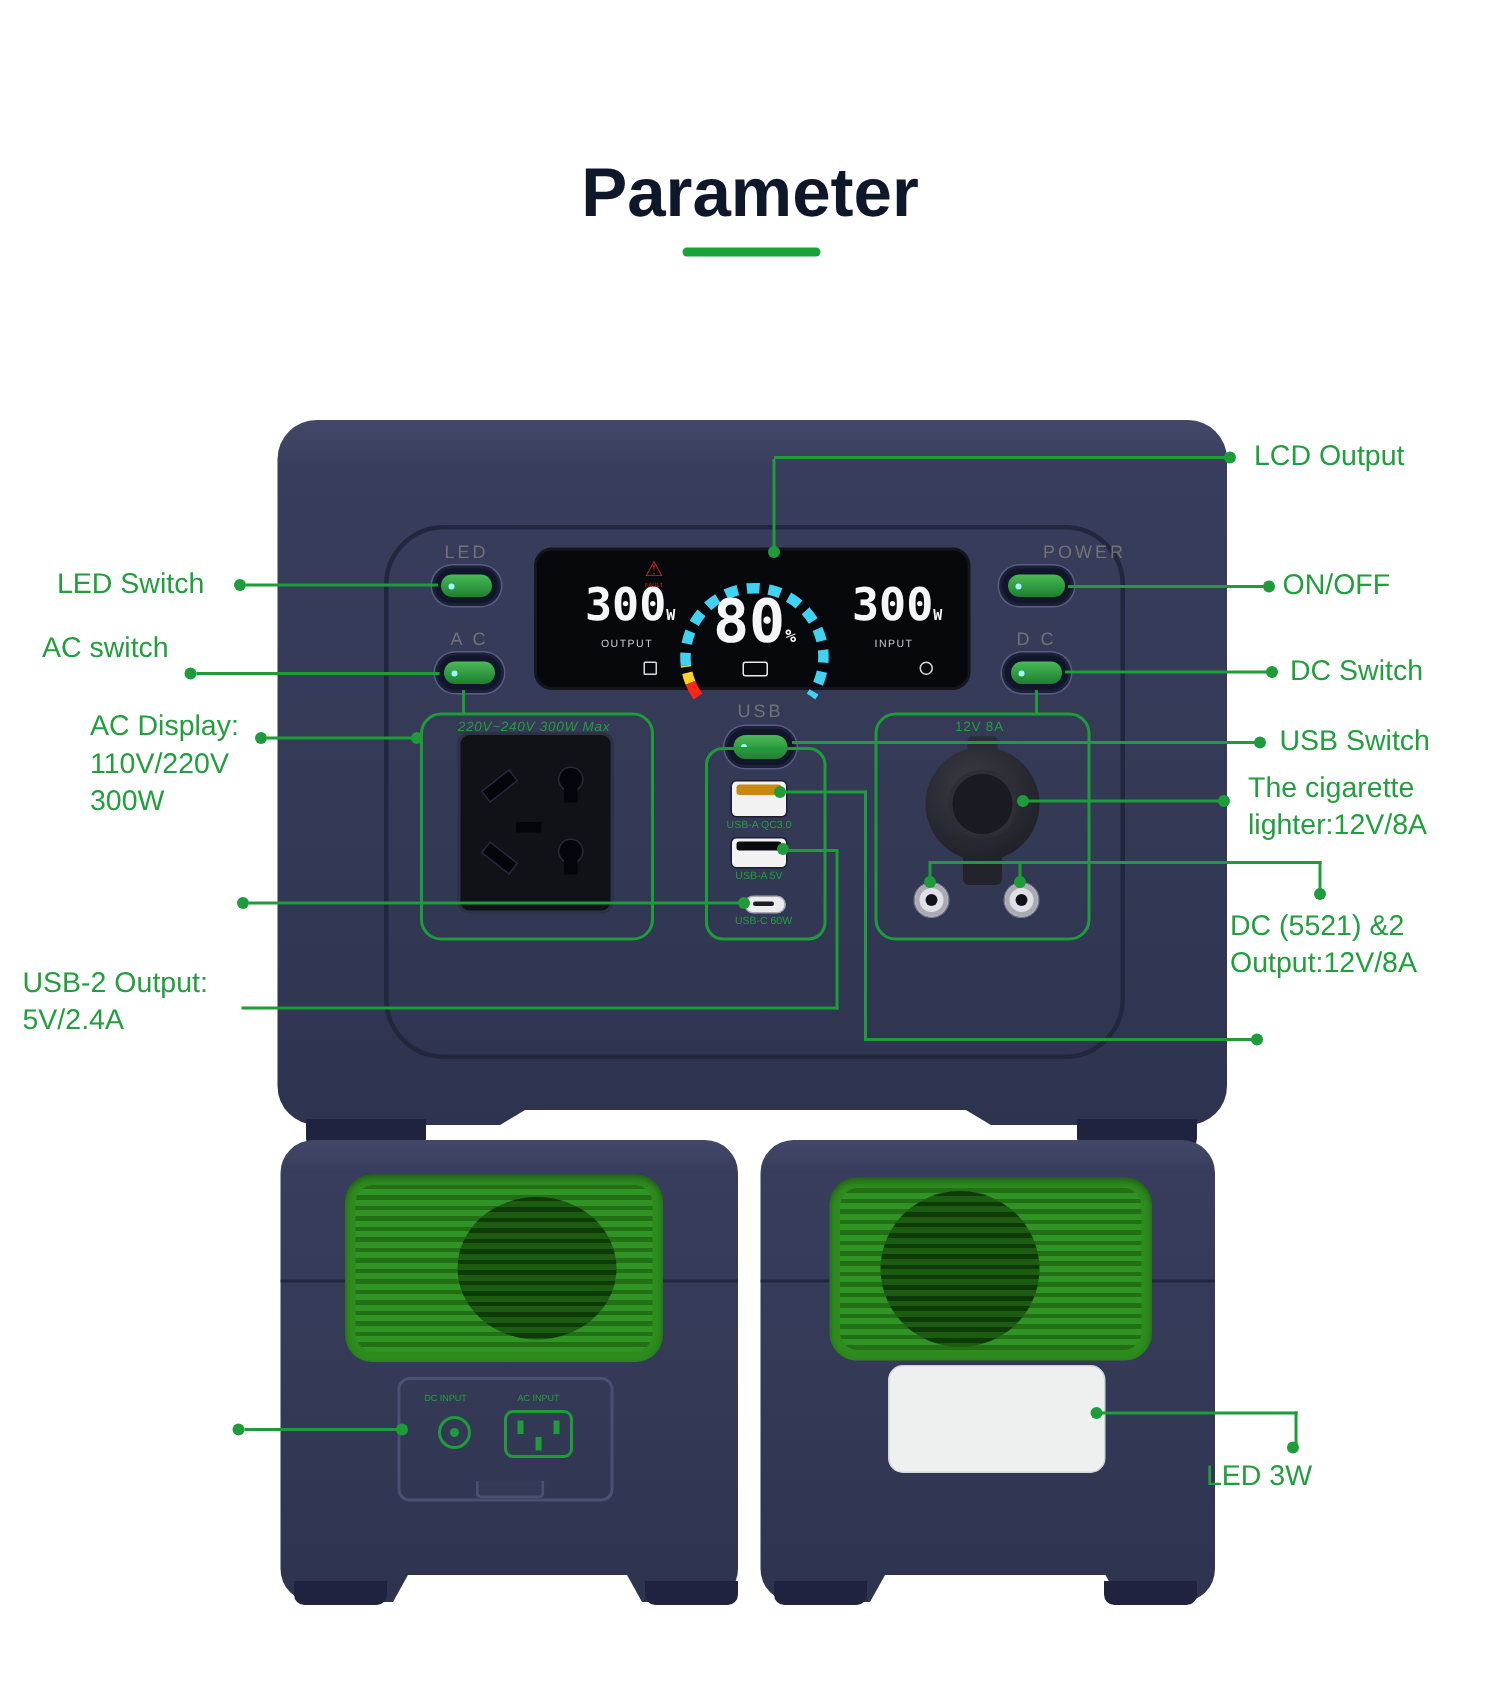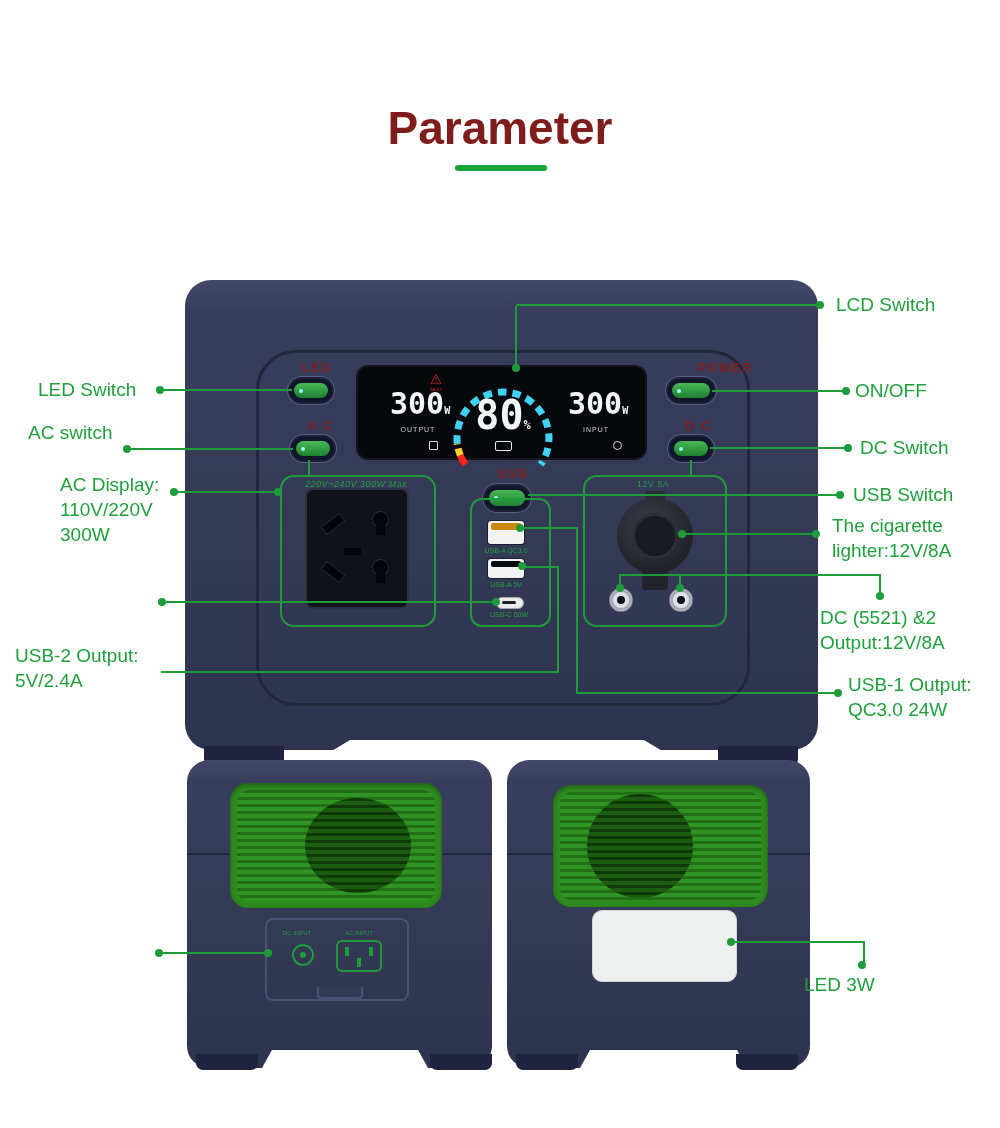--- a/index.html
+++ b/index.html
@@ -4,21 +4,21 @@
 <style>
   html,body{margin:0;padding:0;background:#fff;}
   .stage{position:relative;width:1000px;height:1128px;background:#ffffff;
          font-family:"Liberation Sans",sans-serif;overflow:hidden;}
   .abs{position:absolute;}
   .body{background:linear-gradient(180deg,#434868 0,#383d5d 7%,#343955 55%,#2e3350 100%);}
   .lbl{position:absolute;color:#219f3d;font-size:19px;line-height:25px;white-space:nowrap;}
   .s1{line-height:28px;}
   .ln{position:absolute;background:#1d9c39;}
   .dot{position:absolute;width:8px;height:8px;border-radius:50%;background:#1d9c39;}
-  .blabel{position:absolute;color:#7f1d1d;font-weight:bold;font-size:12px;letter-spacing:2px;text-align:right;}
+  .blabel{position:absolute;color:#737373;font-weight:normal;font-size:12px;letter-spacing:2px;text-align:center;}
   .btn{position:absolute;background:#12162a;border-radius:13px;box-shadow:0 0 0 2px #1d2138,0 0 0 3px #585e84;
        display:flex;align-items:center;justify-content:center;}
   .btn .in{display:block;width:calc(100% - 8px);height:calc(100% - 8px);border-radius:9px;
        background:linear-gradient(180deg,#49b956,#1d8030);position:relative;}
   .btn .in::after{content:"";position:absolute;left:5px;top:50%;margin-top:-2px;width:4px;height:4px;border-radius:50%;background:#9ff7ff;}
   .sec{position:absolute;border:2px solid #1d9c39;border-radius:14px;}
   .seclbl{position:absolute;color:#219f3d;font-size:9px;letter-spacing:.5px;text-align:center;white-space:nowrap;}
   .plbl{position:absolute;color:#219f3d;font-size:7px;text-align:center;white-space:nowrap;}
   .vent{position:absolute;background:#2e8c1f;border-radius:18px;box-shadow:inset 0 2px 5px rgba(0,0,0,.35);}
   .slats{position:absolute;left:7px;right:7px;top:7px;bottom:7px;border-radius:12px;
@@ -27,21 +27,21 @@
        background:repeating-linear-gradient(180deg,#0e3a07 0 3px,#1b5c10 3px 7px);}
   .foot{position:absolute;background:#1f2340;border-radius:0 0 7px 7px;}
   .notch{position:absolute;background:#ffffff;clip-path:polygon(0 100%,6% 0,94% 0,100% 100%);}
   .lcdtxt{color:#f4f6f8;font-family:"DejaVu Sans Mono",monospace;font-weight:bold;}
 </style>
 </head>
 <body>
 
 <div class="stage">
 
-  <div class="abs" style="left:0;top:101px;width:1000px;text-align:center;color:#7f1d1d;font-size:46px;font-weight:bold;">Parameter</div>
+  <div class="abs" style="left:0;top:101px;width:1000px;text-align:center;color:#0f172a;font-size:46px;font-weight:bold;">Parameter</div>
   <div class="abs" style="left:455px;top:165px;width:92px;height:6px;background:#17a338;border-radius:3px;"></div>
 
   <div class="abs body" style="left:185px;top:280px;width:633px;height:470px;border-radius:26px;"></div>
   <div class="abs" style="left:256px;top:350px;width:488px;height:350px;border:3px solid #23273d;border-radius:40px;"></div>
 
   <div class="blabel" style="left:290px;top:361px;width:42px;">LED</div>
   <div class="btn" style="left:290px;top:379px;width:42px;height:23px;">
       <span class="in"></span>
     </div>
 
@@ -230,31 +230,27 @@
   <div class="lbl s1" style="left:28px;top:419px;">AC switch</div>
   <div class="lbl" style="left:60px;top:472px;">
     <div>AC Display:</div>
     <div>110V/220V</div>
     <div>300W</div>
   </div>
   <div class="lbl" style="left:15px;top:643px;">
     <div>USB-2 Output:</div>
     <div>5V/2.4A</div>
   </div>
-  <div class="lbl s1" style="left:836px;top:291px;">LCD Switch</div>
+  <div class="lbl s1" style="left:836px;top:291px;">LCD Output</div>
   <div class="lbl s1" style="left:855px;top:377px;">ON/OFF</div>
   <div class="lbl s1" style="left:860px;top:434px;">DC Switch</div>
   <div class="lbl s1" style="left:853px;top:481px;">USB Switch</div>
   <div class="lbl" style="left:832px;top:513px;">
     <div>The cigarette</div>
     <div>lighter:12V/8A</div>
   </div>
   <div class="lbl" style="left:820px;top:605px;">
     <div>DC (5521) &amp;2</div>
     <div>Output:12V/8A</div>
   </div>
-  <div class="lbl" style="left:848px;top:672px;">
-    <div>USB-1 Output:</div>
-    <div>QC3.0 24W</div>
-  </div>
   <div class="lbl s1" style="left:804px;top:971px;">LED 3W</div>
 
 </div>
 
 </body></html>

